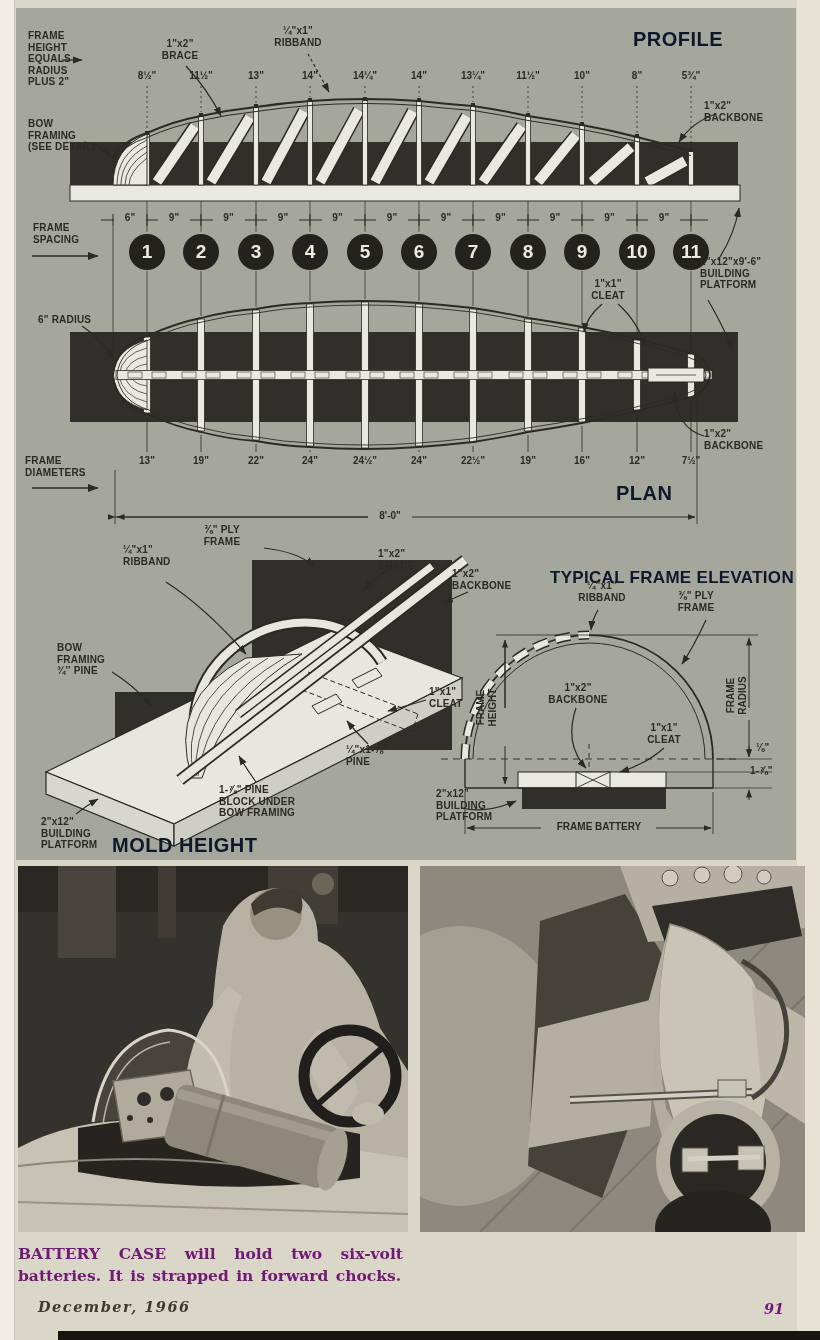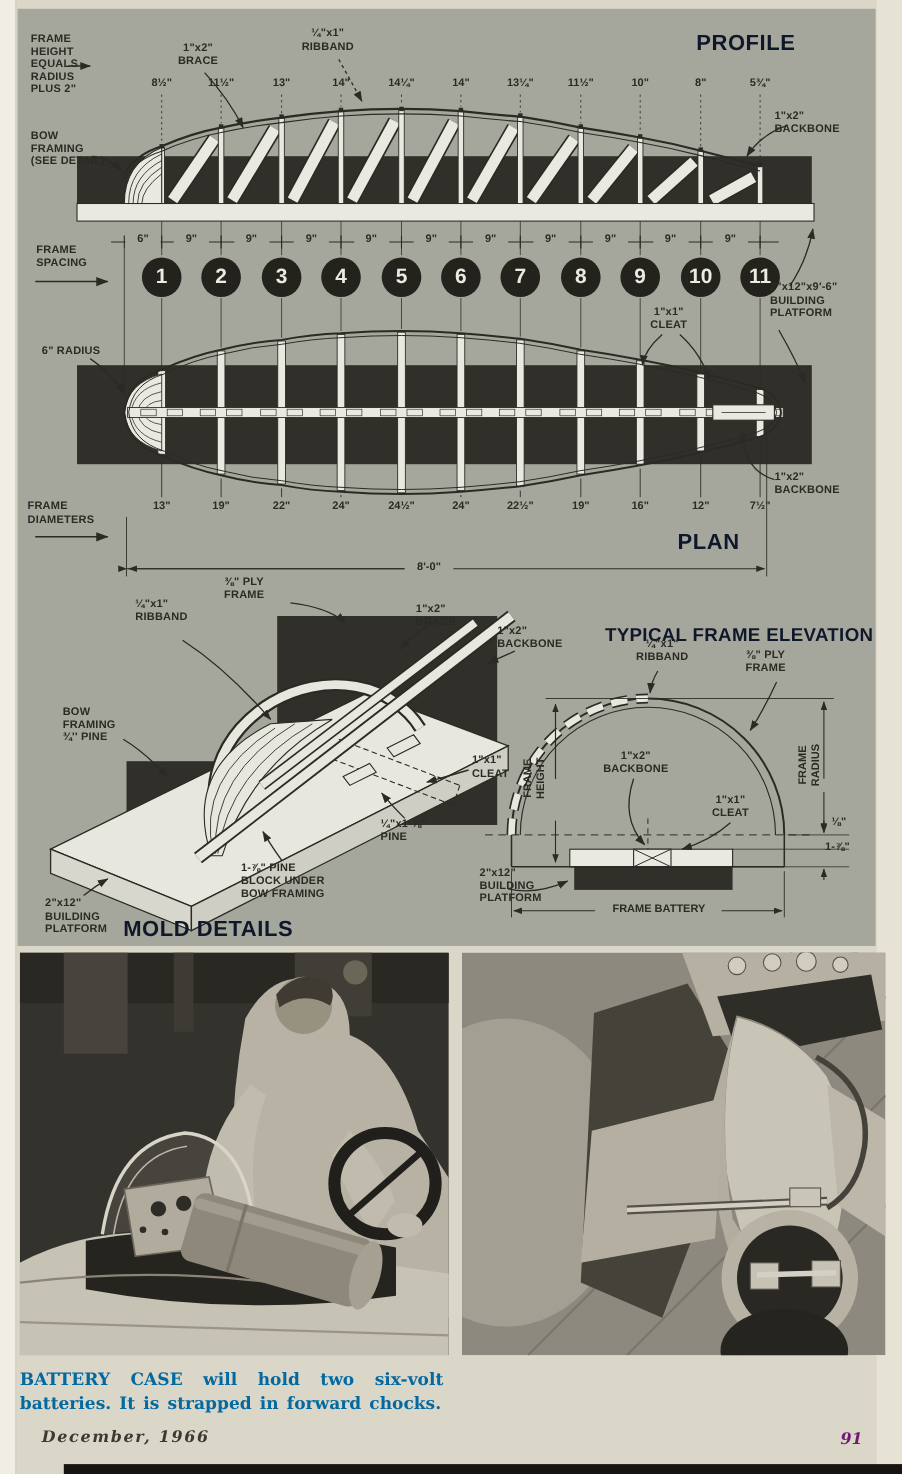--- a/index.html
+++ b/index.html
@@ -16,21 +16,21 @@
   .t20{font-size:20px;} .t17{font-size:17px;letter-spacing:.3px;}
   .vlbl{position:absolute;font-weight:bold;font-size:10px;line-height:1.15;color:#2b2a25;
         white-space:pre-line;text-align:center;transform:rotate(-90deg);transform-origin:center;}
   .mlabel{position:absolute;font-weight:bold;font-size:10px;color:#2b2a25;text-align:center;}
   .online{background:#a6a79c;}
   .fnum{position:absolute;width:36px;height:36px;border-radius:50%;background:#23221c;color:#ecebe3;
         font-weight:bold;font-size:19px;line-height:36px;text-align:center;}
   .photo{position:absolute;margin:0;padding:0;}
   .photo svg{display:block;}
   .caption{position:absolute;font-family:"DejaVu Serif",serif;font-weight:bold;font-size:15.5px;
-           line-height:1.42;color:#0369a1;text-align:justify;word-spacing:2px;}
+           line-height:1.42;color:#701a75;text-align:justify;word-spacing:2px;}
   .footer-date{position:absolute;left:38px;top:1298px;font-family:"DejaVu Serif",serif;
                font-style:italic;font-weight:bold;font-size:14.5px;letter-spacing:1.5px;color:#3c3a33;}
   .footer-page{position:absolute;left:764px;top:1300px;font-family:"DejaVu Serif",serif;
                font-style:italic;font-weight:bold;font-size:14.5px;color:#701a75;}
   .footer-bar{position:absolute;left:58px;top:1331px;width:762px;height:9px;background:#16150f;}
 </style>
 </head>
 <body>
 
 <div class="page">
@@ -411,21 +411,21 @@
     <div class="lbl" style="left:413px;top:678px;">1"x1"
 CLEAT</div>
     <div class="lbl" style="left:330px;top:736px;">¼"x1-⅞"
 PINE</div>
     <div class="lbl" style="left:203px;top:776px;">1-⅞" PINE
 BLOCK UNDER
 BOW FRAMING</div>
     <div class="lbl" style="left:25px;top:808px;">2"x12"
 BUILDING
 PLATFORM</div>
-    <div class="title t20" style="left:96px;top:826px;">MOLD DETAILS</div>
+    <div class="title t20" style="left:96px;top:826px;">MOLD HEIGHT</div>
 
     <div class="title t17" style="left:534px;top:540px;margin-top:20px;">TYPICAL FRAME ELEVATION</div>
     <div class="lbl c" style="left:556px;top:572px;width:60px;">¼"x1"
 RIBBAND</div>
     <div class="lbl c" style="left:652px;top:582px;width:56px;">⅜" PLY
 FRAME</div>
     <div class="lbl c" style="left:530px;top:674px;width:64px;">1"x2"
 BACKBONE</div>
     <div class="lbl c" style="left:620px;top:714px;width:56px;">1"x1"
 CLEAT</div>

